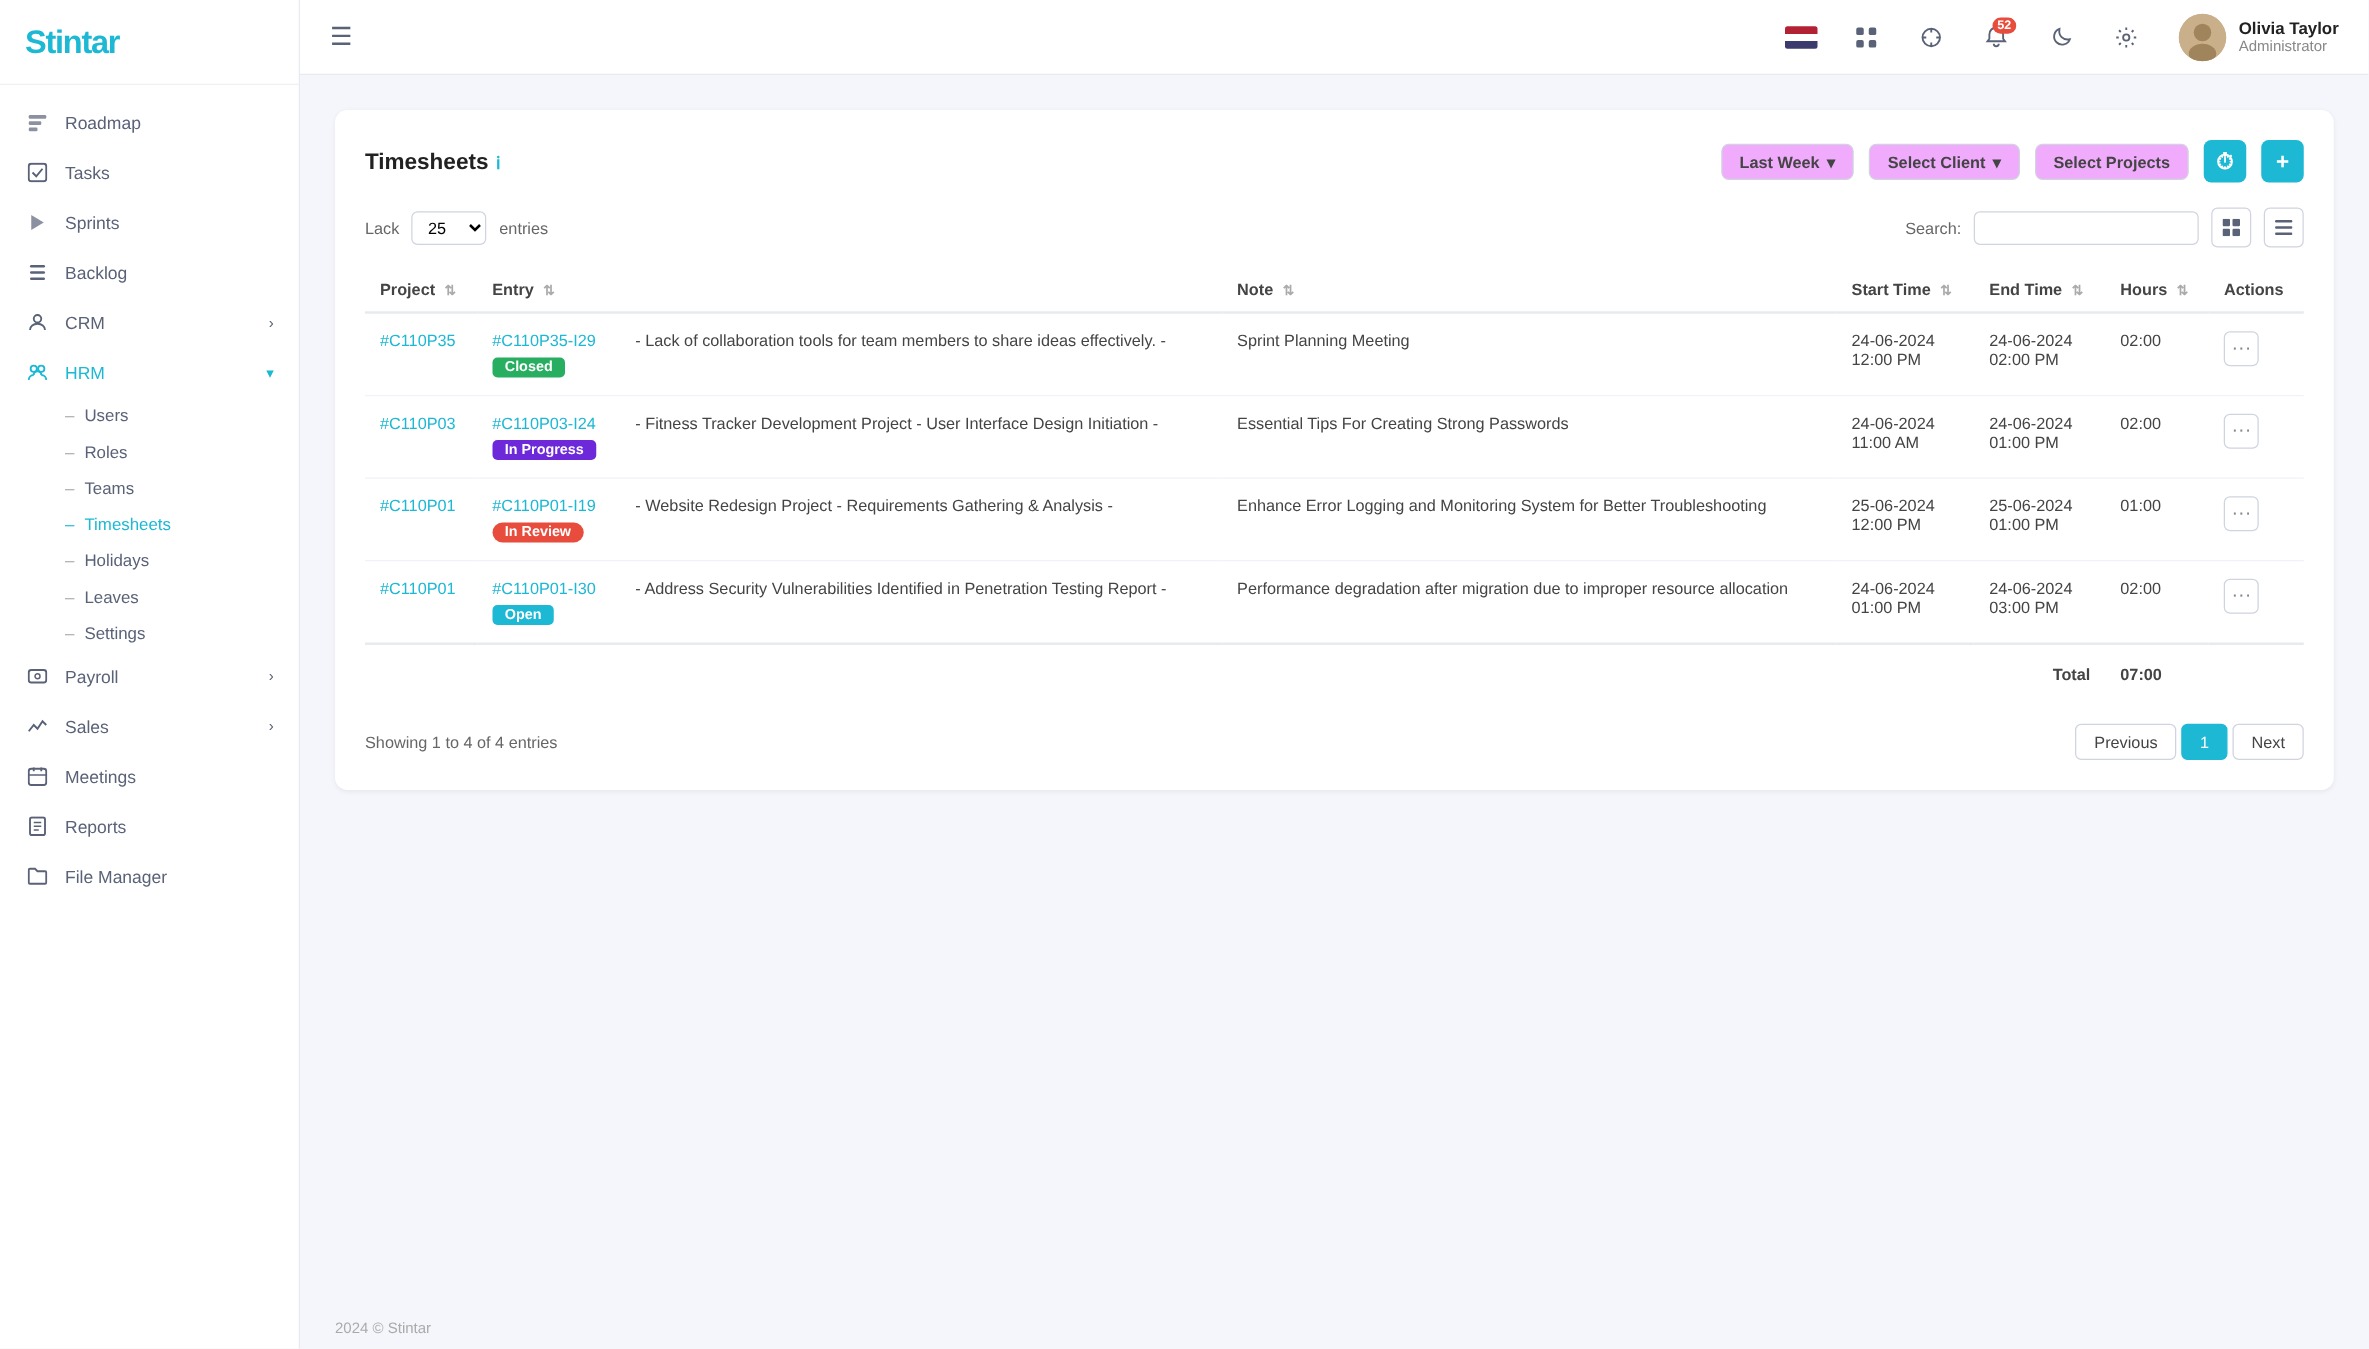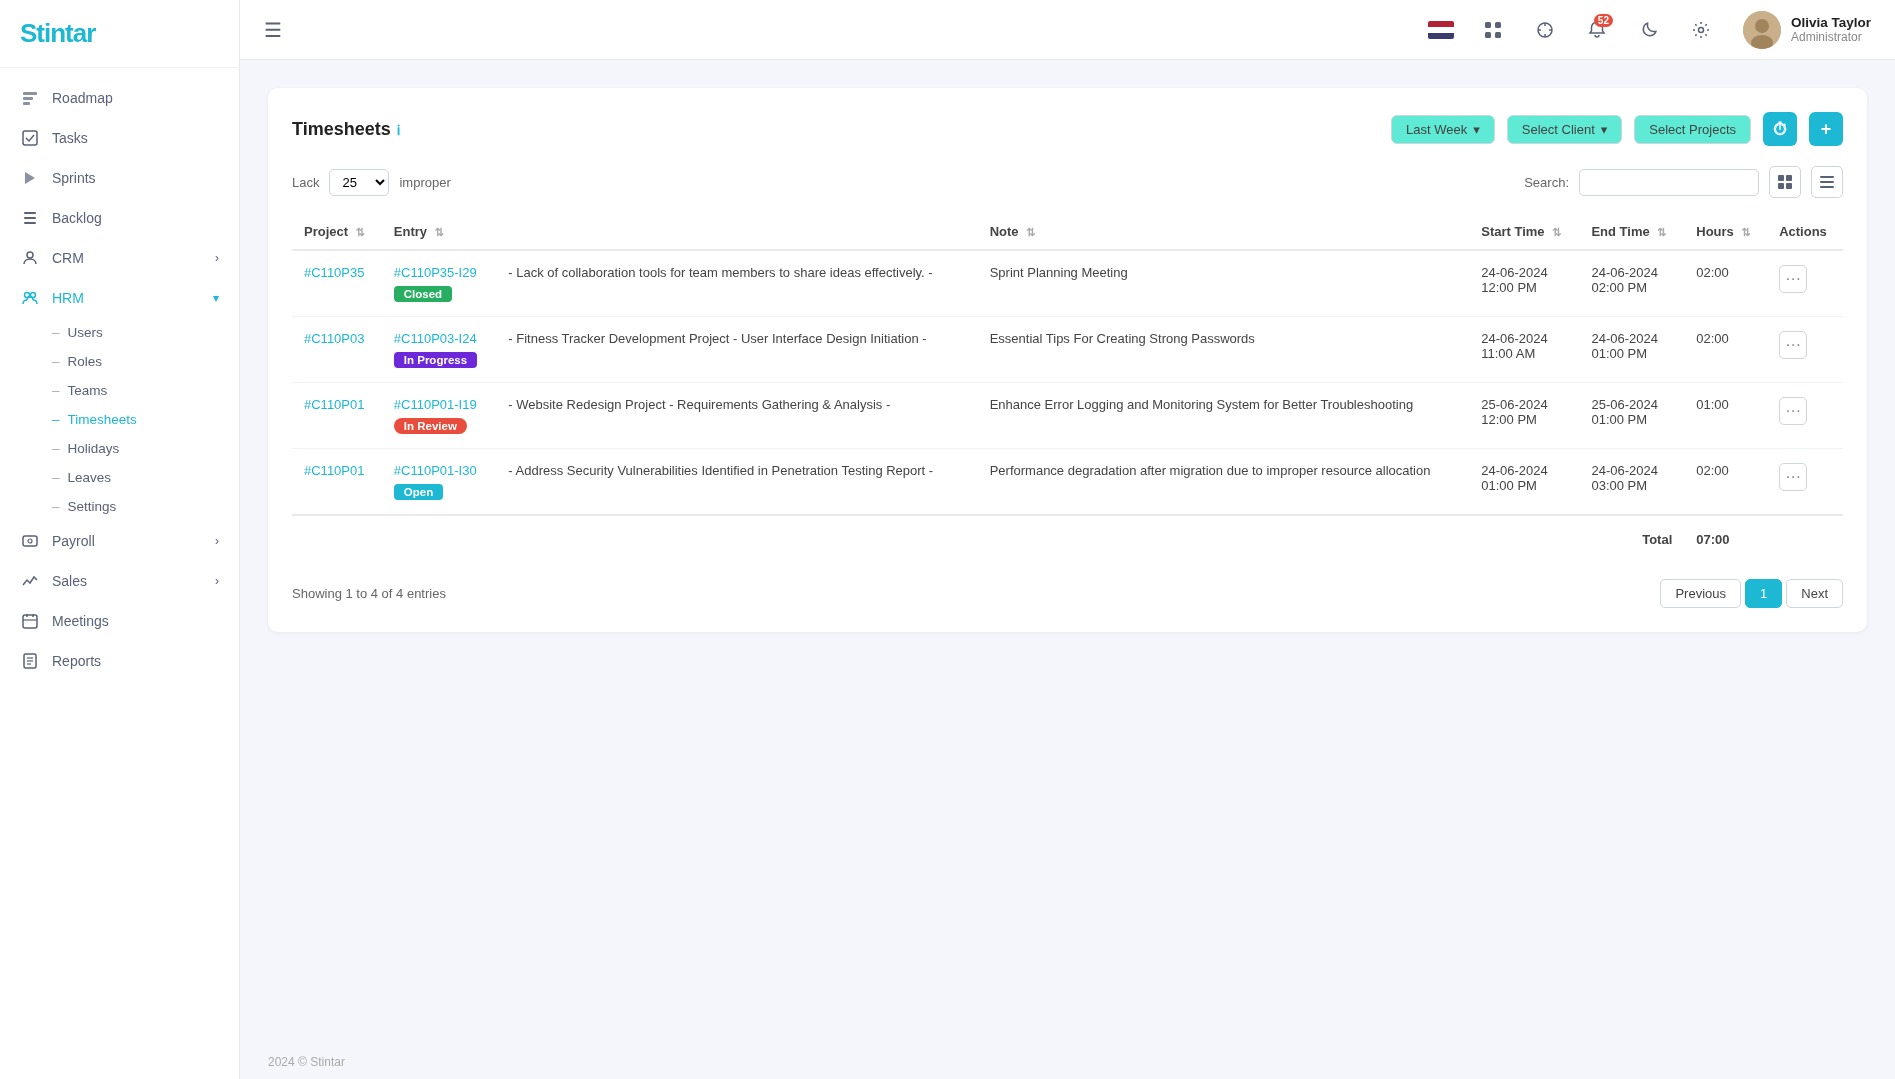--- a/index.html
+++ b/index.html
@@ -40,21 +40,21 @@
     
     .content { flex: 1; overflow-y: auto; padding: 28px 28px 20px; }
 
     
     .panel { background: #fff; border-radius: 10px; padding: 24px; box-shadow: 0 1px 4px rgba(0,0,0,0.06); }
 
     .panel-header { display: flex; align-items: center; margin-bottom: 20px; gap: 12px; }
     .panel-title { font-size: 18px; font-weight: 700; color: #222; display: flex; align-items: center; gap: 6px; }
     .panel-title .info-icon { color: #1db8d4; font-size: 14px; cursor: pointer; }
     .panel-header-spacer { flex: 1; }
-    .filter-btn { border: 1.5px solid #d0d4de; background: #5eead4; border-radius: 6px; padding: 6px 14px; font-size: 13px; color: #444; cursor: pointer; display: flex; align-items: center; gap: 6px; }
+    .filter-btn { border: 1.5px solid #d0d4de; background: #f0abfc; border-radius: 6px; padding: 6px 14px; font-size: 13px; color: #444; cursor: pointer; display: flex; align-items: center; gap: 6px; font-weight: bold; }
     .btn-icon { background: #1db8d4; color: #fff; border: none; border-radius: 6px; width: 34px; height: 34px; cursor: pointer; font-size: 18px; font-weight: 700; display: flex; align-items: center; justify-content: center; }
 
     
     .table-controls { display: flex; align-items: center; margin-bottom: 16px; gap: 10px; }
     .show-label { color: #666; font-size: 13px; }
     .entries-select { border: 1.5px solid #d0d4de; border-radius: 5px; padding: 4px 8px; font-size: 13px; background: #fff; cursor: pointer; }
     .entries-label { color: #666; font-size: 13px; }
     .search-spacer { flex: 1; }
     .search-label { color: #666; font-size: 13px; }
     .search-input { border: 1.5px solid #d0d4de; border-radius: 5px; padding: 5px 10px; font-size: 13px; width: 180px; }
@@ -203,20 +203,28 @@
           <span class="nav-icon">
             <svg width="16" height="16" viewBox="0 0 16 16" fill="none">
               <rect x="2" y="1" width="12" height="14" rx="1.5" stroke="currentColor" stroke-width="1.5" fill="none"></rect>
               <line x1="5" y1="5" x2="11" y2="5" stroke="currentColor" stroke-width="1.2"></line>
               <line x1="5" y1="8" x2="11" y2="8" stroke="currentColor" stroke-width="1.2"></line>
               <line x1="5" y1="11" x2="9" y2="11" stroke="currentColor" stroke-width="1.2"></line>
             </svg>
           </span>
           <span>Reports</span>
         </div>
+        <div class="nav-item">
+          <span class="nav-icon">
+            <svg width="16" height="16" viewBox="0 0 16 16" fill="none">
+              <path d="M1 3a1 1 0 0 1 1-1h4l2 2h6a1 1 0 0 1 1 1v8a1 1 0 0 1-1 1H2a1 1 0 0 1-1-1z" stroke="currentColor" stroke-width="1.5" fill="none"></path>
+            </svg>
+          </span>
+          <span>File Manager</span>
+        </div>
       </div>
   </nav>
 </div>
 
 <div class="main">
 
   <div class="topbar">
     <span class="topbar-hamburger">☰</span>
     <div class="topbar-spacer"></div>
     <div class="topbar-icons">
@@ -306,21 +314,21 @@
       </div>
 
       <div class="table-controls">
         <span class="show-label">Lack</span>
         <select class="entries-select">
           <option>25</option>
           <option>10</option>
           <option>50</option>
           <option>100</option>
         </select>
-        <span class="entries-label">improper</span>
+        <span class="entries-label">entries</span>
         <div class="search-spacer"></div>
         <span class="search-label">Search:</span>
         <input class="search-input" type="text" style="">
         <button class="view-btn">
           <svg width="14" height="14" viewBox="0 0 14 14">
               <rect x="0" y="0" width="6" height="6" rx="1" fill="#5a6278"></rect>
               <rect x="8" y="0" width="6" height="6" rx="1" fill="#5a6278"></rect>
               <rect x="0" y="8" width="6" height="6" rx="1" fill="#5a6278"></rect>
               <rect x="8" y="8" width="6" height="6" rx="1" fill="#5a6278"></rect>
             </svg>

